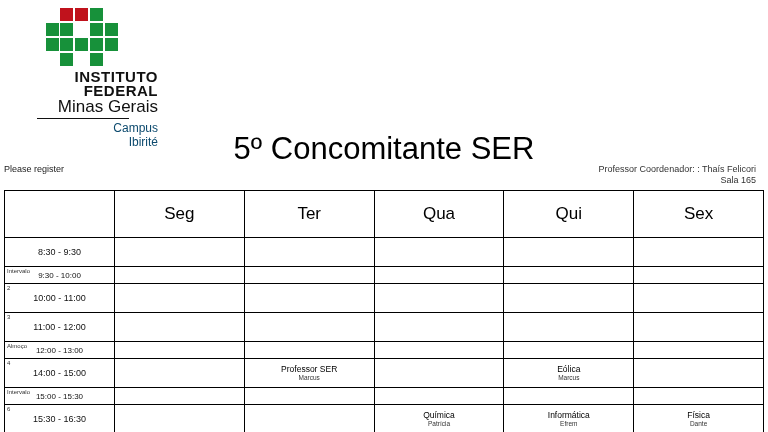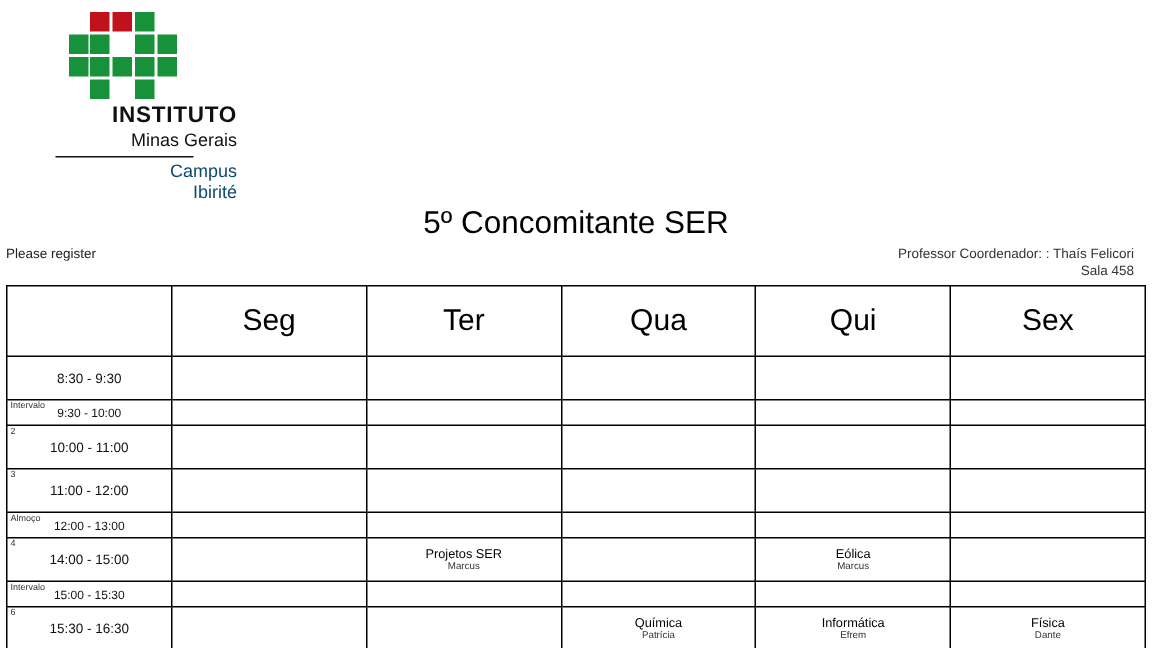--- a/index.html
+++ b/index.html
@@ -42,21 +42,21 @@
   }
   .sq.red { background: #c0121c; }
   .logo-text-if {
     font-size: 15px;
     font-weight: bold;
     letter-spacing: 0.5px;
     line-height: 14px;
     color: #111;
   }
   .logo-text-mg {
-    font-size: 12px;
+    font-size: 17px;
     line-height: 16px;
     color: #111;
     margin-top: 1px;
   }
   .logo-rule {
     width: 92px;
     height: 1px;
     background: #111;
     margin: 3px auto 2px auto;
   }
@@ -81,21 +81,21 @@
   .sub-title {
     font-size: 15px;
     line-height: 20px;
     margin-top: 4px;
     color: #000;
   }
 
   
   .course-title {
     text-align: center;
-    font-size: 21px;
+    font-size: 31px;
     line-height: 30px;
     color: #000;
     margin-top: -6px;
   }
   .coord-block {
     position: absolute;
     right: 12px;
     top: 164px;
     text-align: right;
     font-size: 9px;
@@ -123,21 +123,21 @@
     table-layout: fixed;
   }
   table.schedule td, table.schedule th {
     border: 1px solid #000;
     padding: 0;
     vertical-align: middle;
   }
   col.time-col { width: 110px; }
   th.day-head {
     height: 46px;
-    font-size: 20px;
+    font-size: 17px;
     font-weight: normal;
     text-align: center;
   }
   th.corner {
     height: 46px;
   }
   td.time-cell {
     text-align: center;
     font-size: 9px;
     color: #111;
@@ -190,33 +190,34 @@
       <div class="sq" style="left:59px; top:15px; width:13px; height:13px;"></div>
       <div class="sq" style="left:0px;  top:30px; width:13px; height:13px;"></div>
       <div class="sq" style="left:14px; top:30px; width:13px; height:13px;"></div>
       <div class="sq" style="left:29px; top:30px; width:13px; height:13px;"></div>
       <div class="sq" style="left:44px; top:30px; width:13px; height:13px;"></div>
       <div class="sq" style="left:59px; top:30px; width:13px; height:13px;"></div>
       <div class="sq" style="left:14px; top:45px; width:13px; height:13px;"></div>
       <div class="sq" style="left:44px; top:45px; width:13px; height:13px;"></div>
     </div>
     <div class="logo-text-if">INSTITUTO</div>
+    <div class="logo-text-if">FEDERAL</div>
     <div class="logo-text-mg">Minas Gerais</div>
     <div class="logo-rule"></div>
     <div class="logo-campus">Campus</div>
     <div class="logo-campus">Ibirité</div>
   </div>
 
 </div>
 
 <div class="course-title">5º Concomitante SER</div>
 
 <div class="coord-block">
   <div>Professor Coordenador: : Thaís Felicori</div>
-  <div>Sala 458</div>
+  <div>Sala 165</div>
 </div>
 
 <div class="please-register">Please register</div>
 
 <div class="grid-wrap">
   <table class="schedule">
     <colgroup>
       <col class="time-col">
       <col>
         <col>
@@ -272,21 +273,21 @@
           <td class="slot break-row"></td>
           <td class="slot break-row"></td>
           <td class="slot break-row"></td>
           <td class="slot break-row"></td>
           <td class="slot break-row"></td>
         </tr>
         <tr>
           <td class="time-cell"><span class="idx">4</span><span>14:00 - 15:00</span></td>
           <td class="slot"></td>
           <td class="slot">
-            <div class="subject">Projetos SER</div>
+            <div class="subject">Professor SER</div>
             <div class="teacher">Marcus</div>
           </td>
           <td class="slot"></td>
           <td class="slot">
             <div class="subject">Eólica</div>
             <div class="teacher">Marcus</div>
           </td>
           <td class="slot"></td>
         </tr>
         <tr>

